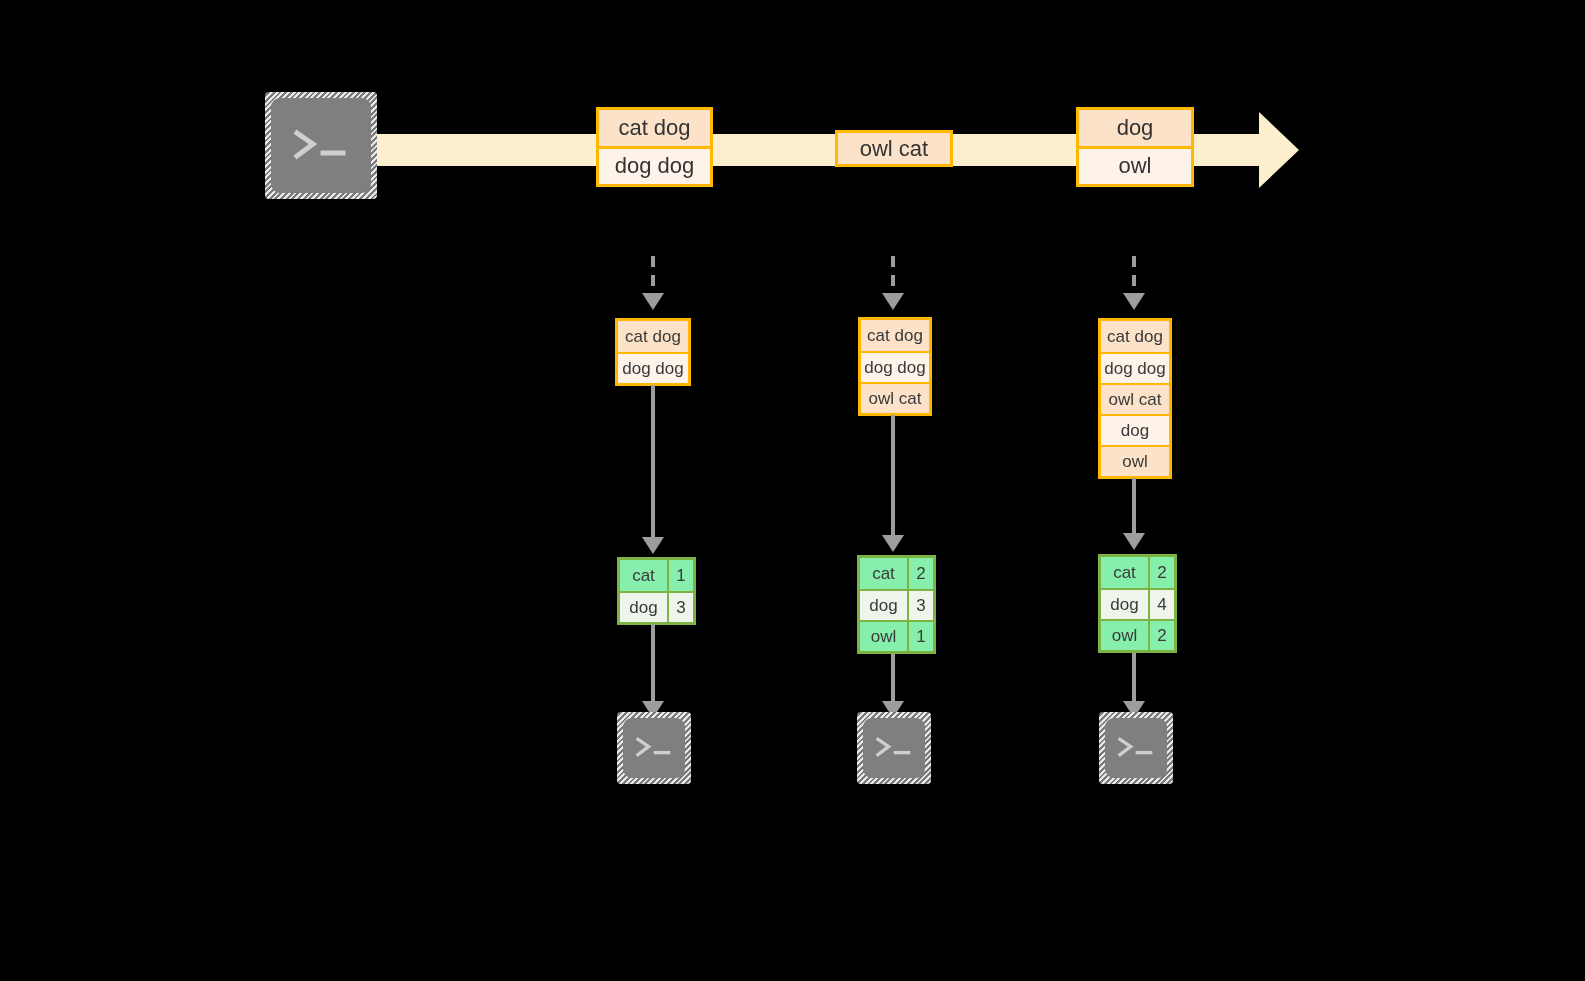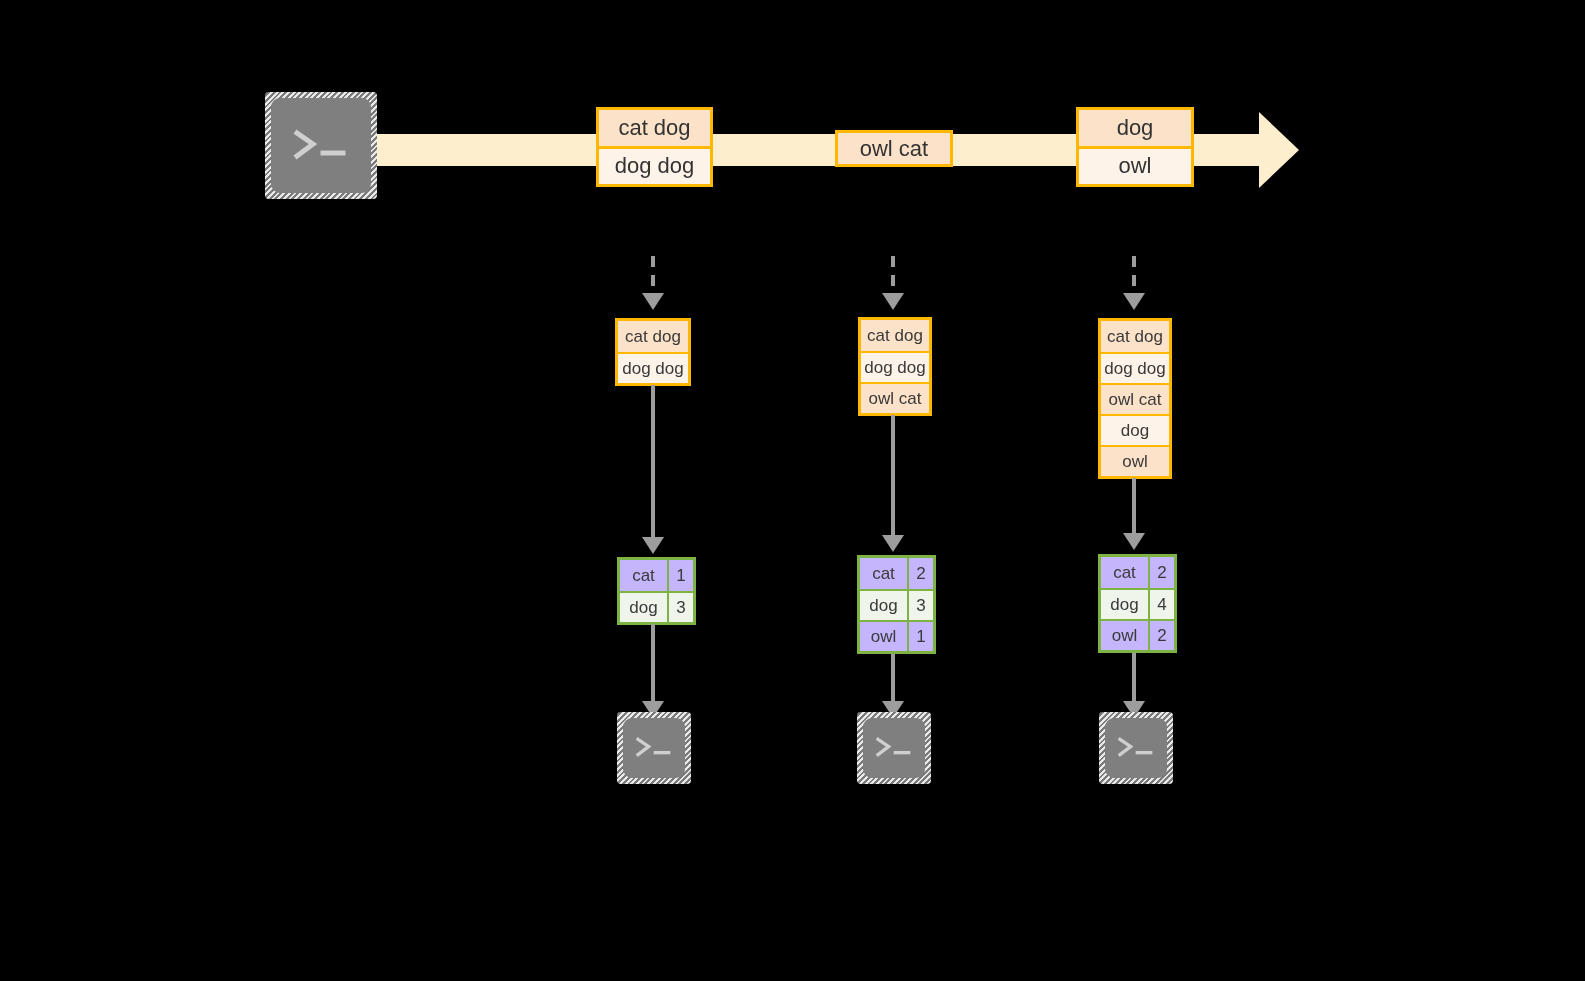--- a/index.html
+++ b/index.html
@@ -43,21 +43,21 @@
 
   
   .gtable{position:absolute;box-sizing:border-box;border:3px solid #7cb342;
         background:#7cb342;display:flex;flex-direction:column;}
   .gtable .grow{display:flex;height:31px;box-sizing:border-box;}
   .gtable .grow + .grow{border-top:2px solid #7cb342;}
   .gtable .gw,.gtable .gc{box-sizing:border-box;display:flex;
         align-items:center;justify-content:center;font-size:17px;color:#3a3a3a;}
   .gtable .gw{width:47px;}
   .gtable .gc{width:26px;border-left:2px solid #7cb342;}
-  .gtable .grow.dark .gw,.gtable .grow.dark .gc{background:#c4b5fd;}
+  .gtable .grow.dark .gw,.gtable .grow.dark .gc{background:#86efac;}
   .gtable .grow.light .gw,.gtable .grow.light .gc{background:#eff5ea;}
 
   
   .vline{position:absolute;width:4px;background:#9d9d9d;}
   .vdash{position:absolute;width:4px;
         background:repeating-linear-gradient(to bottom,#9d9d9d 0 11px,transparent 11px 19px);}
   .ahead{position:absolute;width:0;height:0;
         border-left:11px solid transparent;border-right:11px solid transparent;
         border-top:17px solid #9d9d9d;}
 

